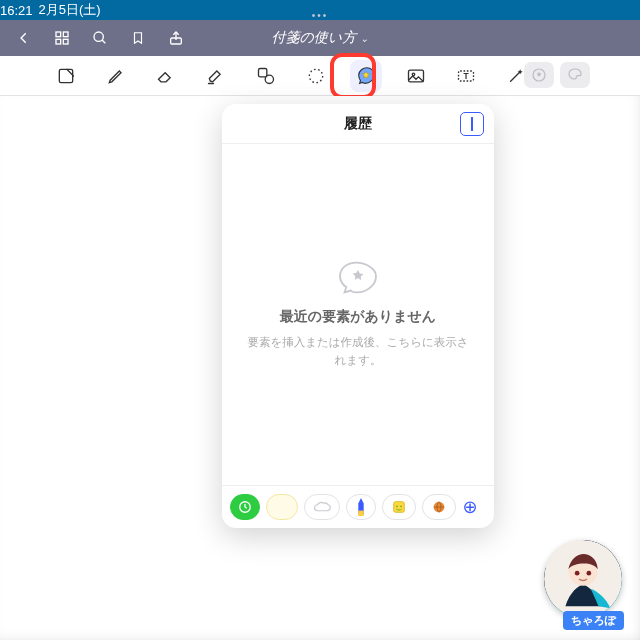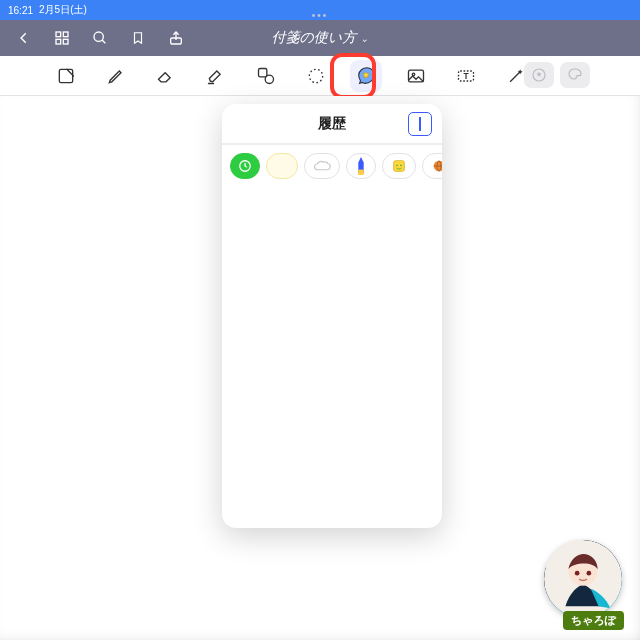--- a/index.html
+++ b/index.html
@@ -5,25 +5,25 @@
   * { box-sizing: border-box; margin: 0; padding: 0; }
   body {
     width: 640px; height: 640px;
     font-family: -apple-system, "Hiragino Sans", sans-serif;
     background: #f5f5f7;
     position: relative;
     overflow: hidden;
   }
   .status-bar {
     height: 20px;
-    background: #3b82f6;
+    background: #0369a1;
     color: #fff;
-    font-size: 10px;
+    font-size: 13px;
     display: flex; align-items: center;
-    padding: 0 8px;
+    padding: 0 0;
     gap: 6px;
   }
   .top-nav {
     height: 36px;
     background: #6e7089;
     display: flex; align-items: center;
     padding: 0 10px;
     position: relative;
   }
   .nav-icon {
@@ -63,27 +63,26 @@
     border: 4px solid #ff3b30;
     border-radius: 12px;
     width: 46px; height: 46px;
     left: 330px; top: -3px;
     pointer-events: none;
   }
   .tool-sticker svg { filter: none; }
   .popover {
     position: absolute;
     left: 222px; top: 104px;
-    width: 220px; height: 424px;
+    width: 272px; height: 424px;
     background: #fff;
     border-radius: 14px;
     box-shadow: 0 8px 30px rgba(0,0,0,.18);
     display: flex; flex-direction: column;
     overflow: hidden;
-    font-family: Liberation Mono, monospace;
   }
   .popover::before {
     content:"";
     position:absolute; top:-8px; left:50%; transform:translateX(-50%);
     border:8px solid transparent; border-bottom-color:#fff;
   }
   .popover-header {
     height: 40px;
     display: flex; align-items: center; justify-content: center;
     border-bottom: 1px solid #eee;
@@ -149,21 +148,21 @@
     position:absolute; right:18px; bottom:22px;
     width:78px;height:78px;border-radius:50%;
     background: radial-gradient(circle at 35% 30%, #fce9df 0 34%, transparent 35%), linear-gradient(160deg,#1b2a40 45%,#12a0bf 70%);
     background-color:#f2efe9;
     box-shadow:0 2px 6px rgba(0,0,0,.25);
     overflow:hidden;
   }
   .avatar svg{width:100%;height:100%}
   .avatar-label {
     position:absolute; right:16px; bottom:10px;
-    background:#4d7c0f; color:#fff;
+    background:#3b82f6; color:#fff;
     font-size:11px; font-weight:700;
     padding:2px 8px; border-radius:4px;
   }
 </style>
 </head>
 <body>
 
 <div class="status-bar">
   <span>16:21</span>
   <span>2月5日(土)</span>
@@ -284,20 +283,28 @@
 
   <div class="highlight-frame"></div>
 </div>
 
 <div class="canvas"></div>
 
 <div class="popover">
   <div class="popover-header">
     <span class="popover-title">履歴</span>
     <div class="popover-grid-btn"></div>
+  </div>
+  <div class="popover-body">
+    <svg class="empty-icon" viewBox="0 0 50 40">
+      <path d="M5 18c0-9 8-15 18-15s22 6 22 15-9 18-22 18c-4 0-6-2-6-2l-7 2 2-6s-7-4-7-12z" fill="none" stroke="#c8c8cf" stroke-width="2"></path>
+      <path d="M25 11l2 4 4 .6-3 3 .7 4L25 20l-3.7 2 .7-4-3-3 4-.6z" fill="#c8c8cf"></path>
+    </svg>
+    <div class="empty-title">最近の要素がありません</div>
+    <div class="empty-sub">要素を挿入または作成後、こちらに表示されます。</div>
   </div>
   <div class="popover-footer">
     <div class="pill clock">
       <svg width="14" height="14" viewBox="0 0 24 24" fill="none" stroke="#fff" stroke-width="2.2">
           <circle cx="12" cy="12" r="9"></circle>
           <path d="M12 7v5l3 2"></path>
         </svg>
     </div>
     <div class="pill" style="background:#fffbe6;border-color:#f2e8a0;width:32px"></div>
     <div class="pill">

